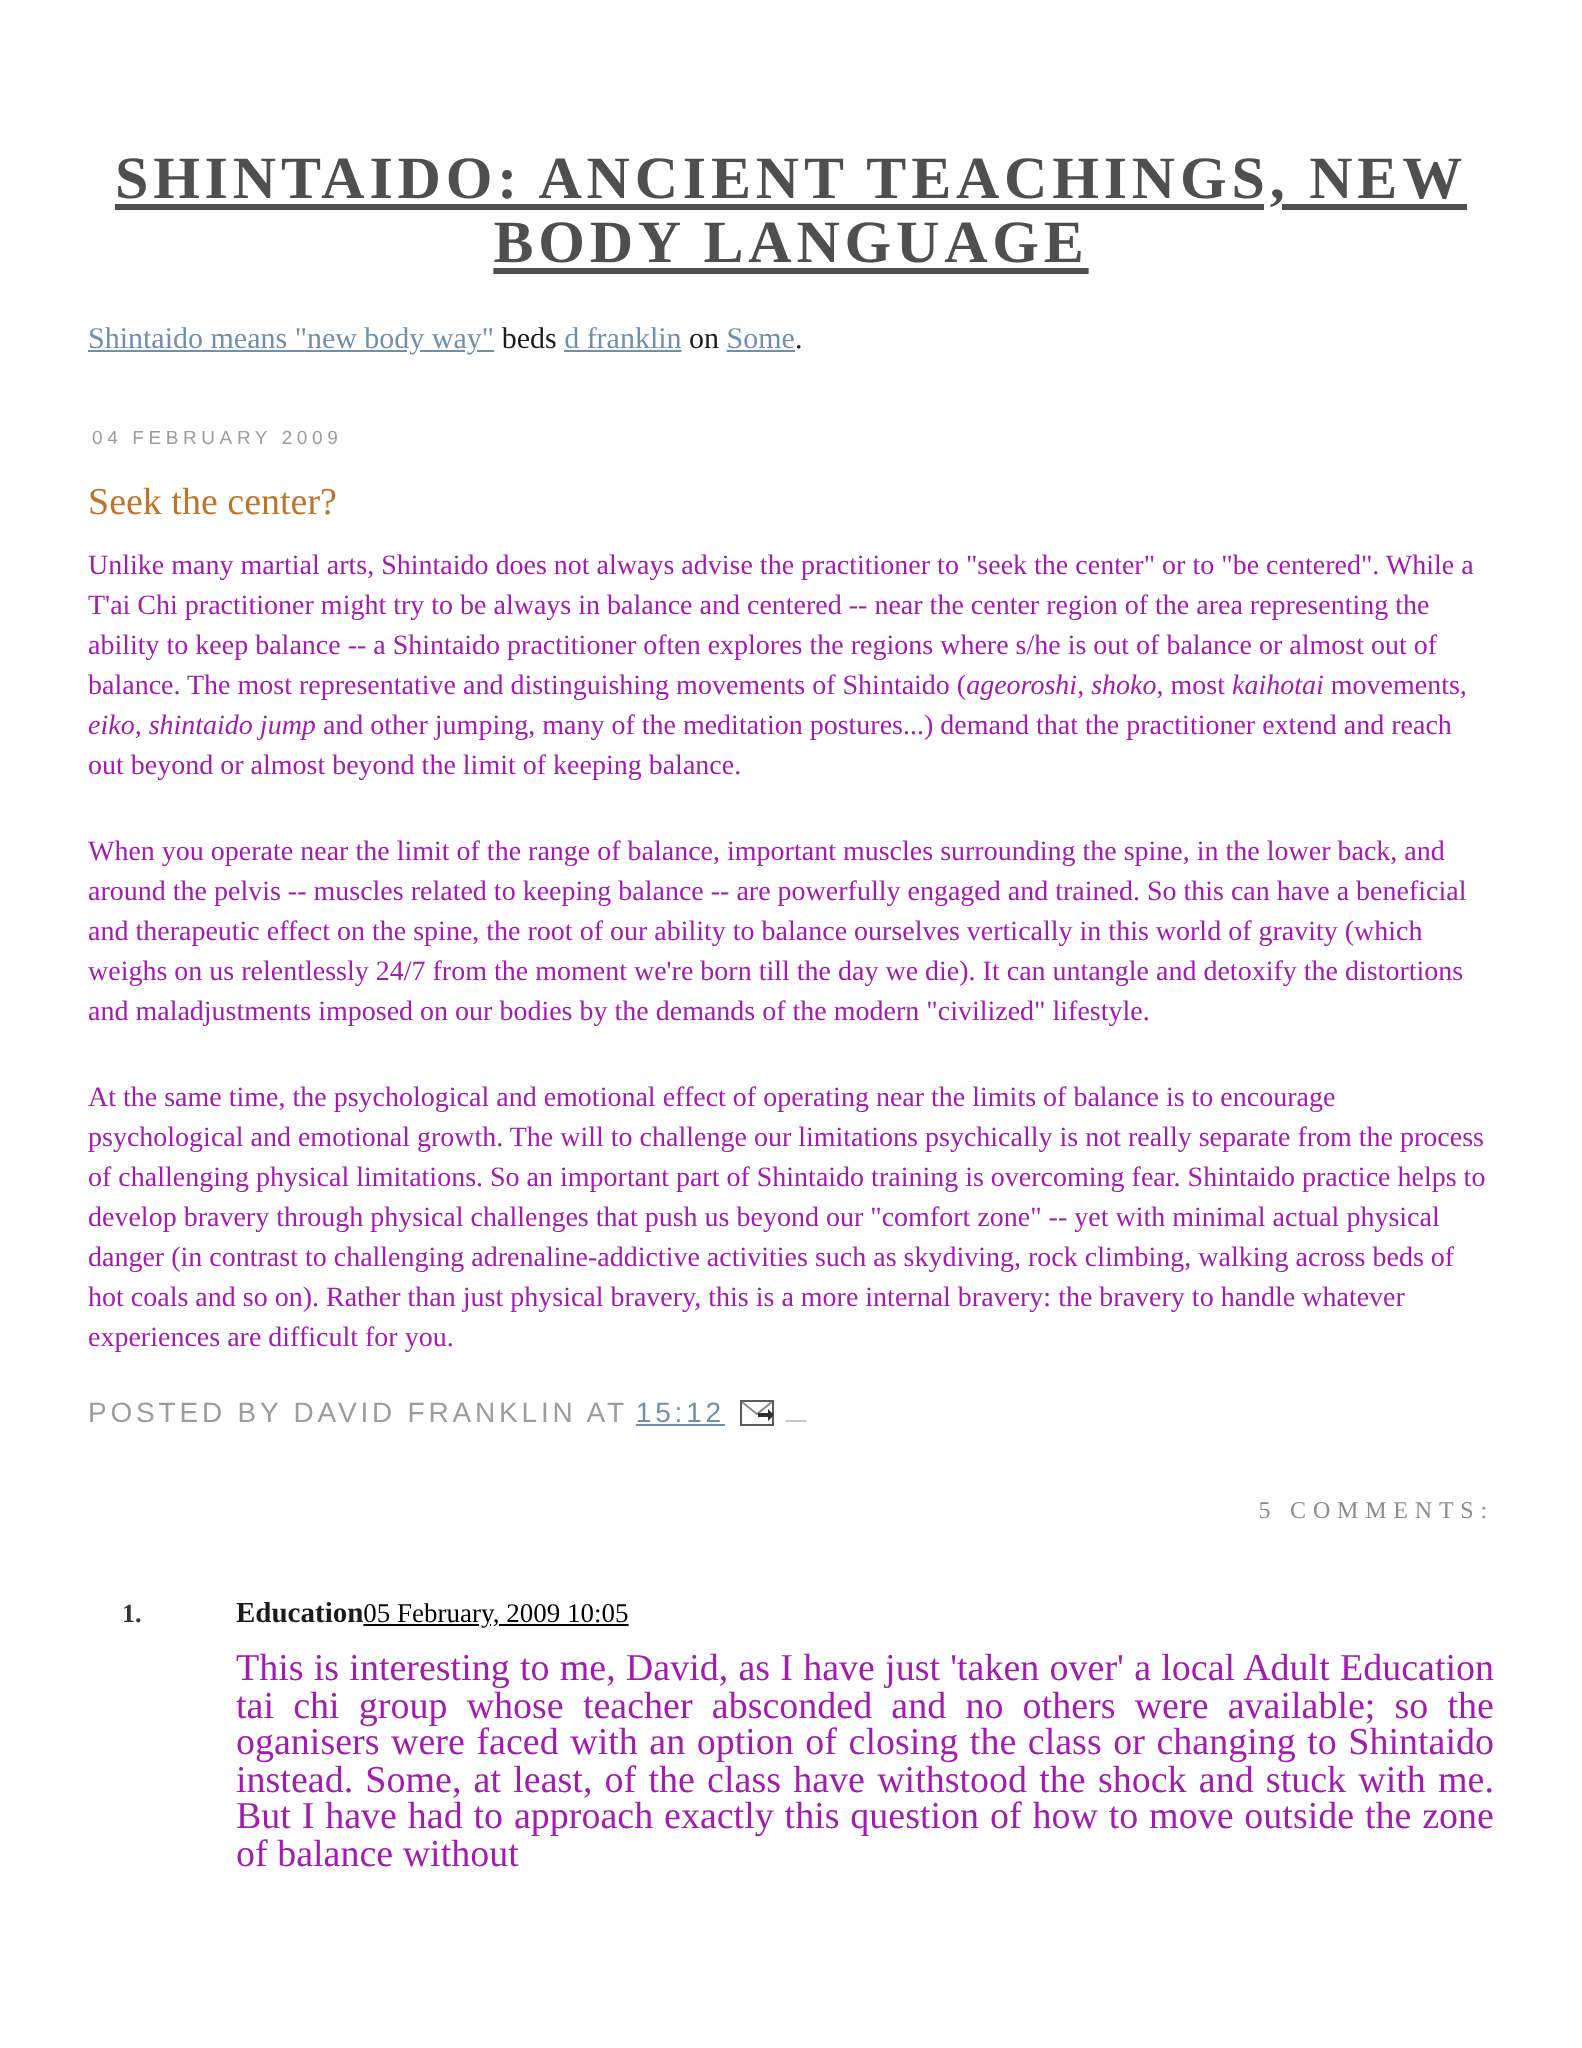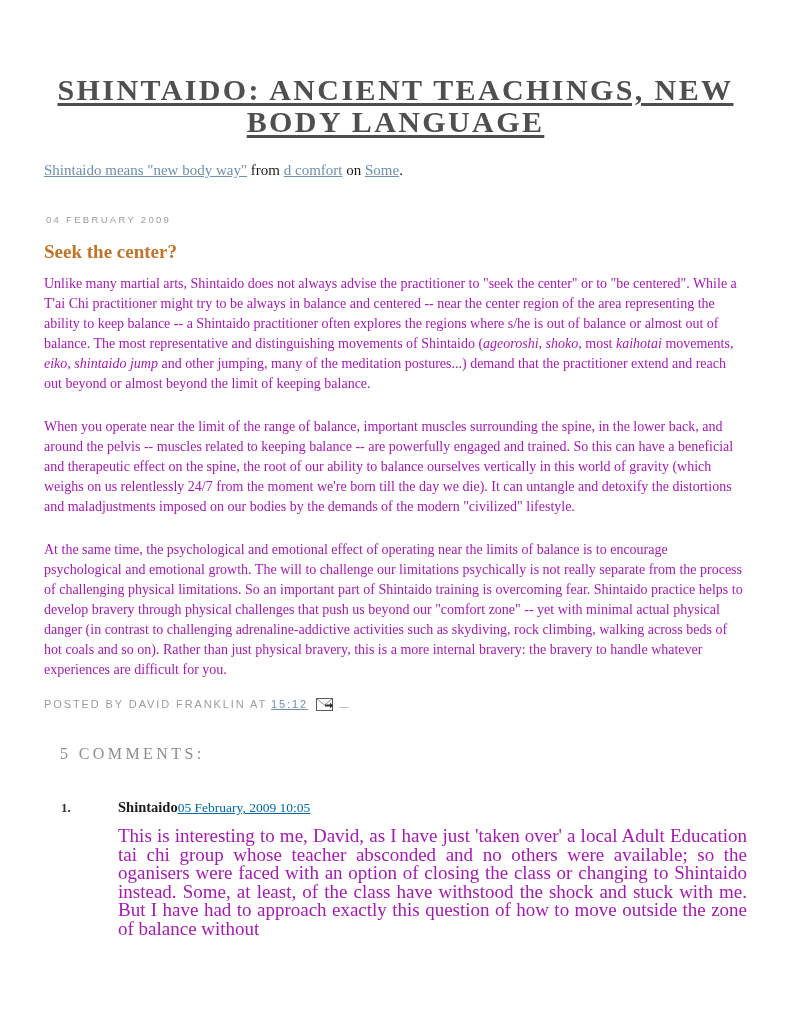--- a/index.html
+++ b/index.html
@@ -73,45 +73,46 @@
     font-family: Liberation Sans, sans-serif;
     font-size: 9.5px;
     letter-spacing: 2.3px;
     color: #9c9c9c;
     text-transform: uppercase;
     margin: 0 0 7px 2px;
   }
   .post-title {
     margin: 16px 0 11px 0;
     font-size: 19px;
-    font-weight: bold;
+    font-weight: normal;
     color: #c0742a;
     font-family: "Liberation Serif", "DejaVu Serif", serif;
   }
   .post-body p {
     margin: 0 0 23px 0;
     font-size: 14px;
     line-height: 20px;
     color: #a21caf;
   }
   .post-body p.tight {
     margin-bottom: 0;
   }
   .post-body em {
     font-style: italic;
   }
 
   .post-footer {
     margin-top: 18px;
     font-family: "Liberation Sans", "DejaVu Sans", sans-serif;
-    font-size: 11px;
+    font-size: 14px;
     letter-spacing: 1.9px;
     color: #9c9c9c;
     text-transform: uppercase;
     display: flex;
+    align-items: center;
     gap: 4px;
   }
   .post-footer a.timestamp {
     color: #6f8fae;
     text-decoration: underline;
     letter-spacing: 1.9px;
   }
   .email-icon {
     display: inline-block;
     width: 17px;
@@ -124,27 +125,28 @@
   .footer-rule {
     display: inline-block;
     width: 10px;
     border-bottom: 1px solid #c4c4c4;
     margin-left: 2px;
     height: 9px;
   }
 
   
   .comments-header {
-    margin: 34px 0 0 16px;
-    font-family: "Liberation Serif", "DejaVu Serif", serif;
-    font-size: 16px;
+    margin: 34px 0 0 0;
+    font-family: "Liberation Serif", "DejaVu Serif", serif;
+    font-size: 12px;
     font-weight: normal;
     letter-spacing: 3.4px;
     color: #8d8d8d;
     text-transform: uppercase;
+    text-align: right;
   }
   ol.comment-list {
     margin: 34px 0 0 0;
     padding-left: 30px;
     list-style-position: outside;
   }
   ol.comment-list > li {
     font-size: 13px;
     color: #444;
     margin-bottom: 18px;
@@ -159,21 +161,21 @@
   .comment-author-line {
     font-size: 14.5px;
     line-height: 20px;
     margin-bottom: 9px;
   }
   .comment-author {
     font-weight: bold;
     color: #1b1b1b;
   }
   .comment-date {
-    color: #0369a1;
+    color: #000000;
     text-decoration: underline;
     font-size: 13.5px;
   }
   .comment-body {
     font-size: 19px;
     line-height: 18.5px;
     text-align: justify;
     color: #a21caf;
     font-family: Liberation Serif, serif;
   }
@@ -182,21 +184,21 @@
 <body>
 
 <div class="page">
 
   <div class="blog-header">
     <h1 class="blog-title">
       <a href="#" class="blog-title-link">SHINTAIDO: ANCIENT TEACHINGS, NEW BODY LANGUAGE</a>
     </h1>
   </div>
 
-  <p class="video-credit"><a href="#" class="link">Shintaido means "new body way"</a><span> from </span><a href="#" class="link">d comfort</a><span> on </span><a href="#" class="link">Some</a><span>.</span></p>
+  <p class="video-credit"><a href="#" class="link">Shintaido means "new body way"</a><span> beds </span><a href="#" class="link">d franklin</a><span> on </span><a href="#" class="link">Some</a><span>.</span></p>
 
   <div class="post">
 
     <div class="date-header">04 FEBRUARY 2009</div>
 
     <h2 class="post-title">Seek the center?</h2>
 
     <div class="post-body">
 
       <p><span>Unlike many martial arts, Shintaido does not always advise the practitioner to "seek the center" or to "be centered". While a T'ai Chi practitioner might try to be always in balance and centered -- near the center region of the area representing the ability to keep balance -- a Shintaido practitioner often explores the regions where s/he is out of balance or almost out of balance. The most representative and distinguishing movements of Shintaido (</span><em>ageoroshi, shoko</em><span>, most </span><em>kaihotai</em><span> movements, </span><em>eiko, shintaido jump</em><span> and other jumping, many of the meditation postures...) demand that the practitioner extend and reach out beyond or almost beyond the limit of keeping balance.</span></p>
@@ -219,20 +221,20 @@
       <span class="footer-rule"></span>
     </div>
   </div>
 
   <div class="comments">
     <h3 class="comments-header">5 COMMENTS:</h3>
 
     <ol class="comment-list">
       <li>
         <div class="comment-inner">
-          <div class="comment-author-line"><span class="comment-author">Shintaido</span><a href="#" class="comment-date">05 February, 2009 10:05</a></div>
+          <div class="comment-author-line"><span class="comment-author">Education</span><a href="#" class="comment-date">05 February, 2009 10:05</a></div>
           <div class="comment-body">This is interesting to me, David, as I have just 'taken over' a local Adult Education tai chi group whose teacher absconded and no others were available; so the oganisers were faced with an option of closing the class or changing to Shintaido instead. Some, at least, of the class have withstood the shock and stuck with me. But I have had to approach exactly this question of how to move outside the zone of balance without</div>
         </div>
       </li>
     </ol>
   </div>
 
 </div>
 
 </body></html>

